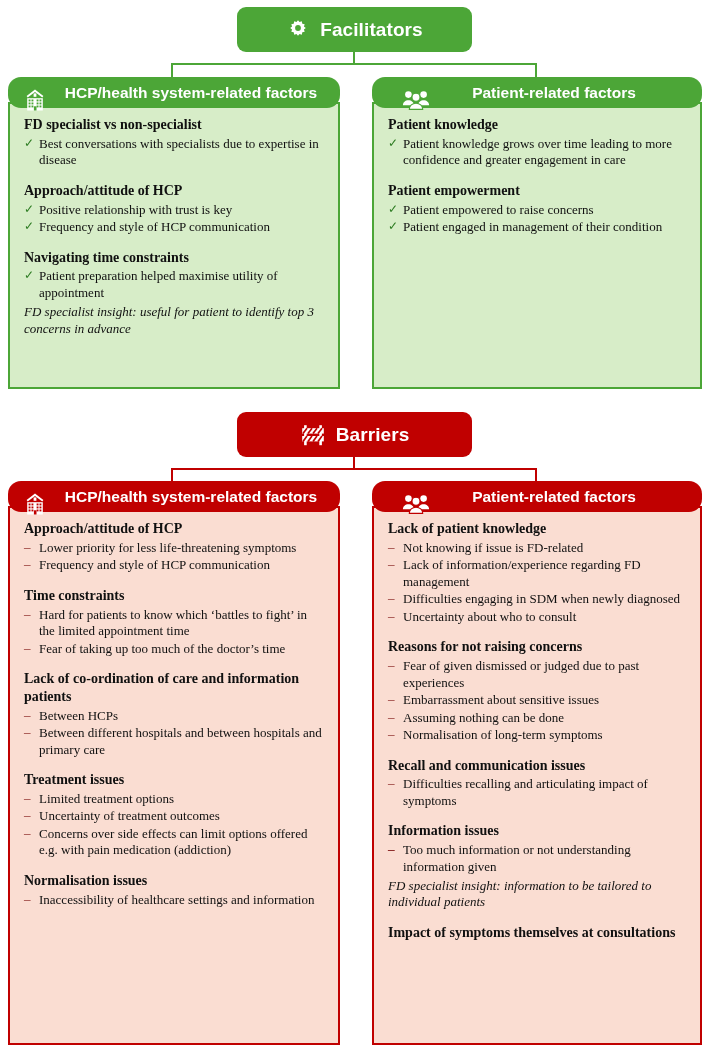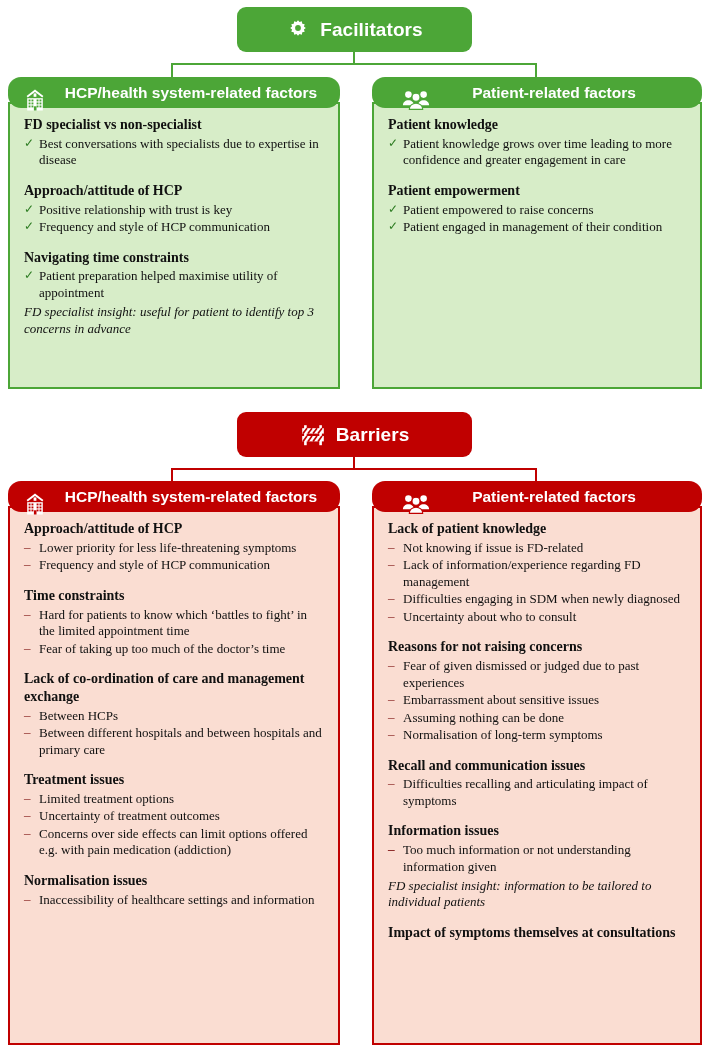--- a/index.html
+++ b/index.html
@@ -263,21 +263,21 @@
           </ul>
         </div>
         <div class="grp">
           <div class="grp-title">Time constraints</div>
           <ul>
             <li><span class="mk">–</span><span>Hard for patients to know which ‘battles to fight’ in the limited appointment time</span></li>
             <li><span class="mk">–</span><span>Fear of taking up too much of the doctor’s time</span></li>
           </ul>
         </div>
         <div class="grp">
-          <div class="grp-title">Lack of co-ordination of care and management exchange</div>
+          <div class="grp-title">Lack of co-ordination of care and information patients</div>
           <ul>
             <li><span class="mk">–</span><span>Between HCPs</span></li>
             <li><span class="mk">–</span><span>Between different hospitals and between hospitals and primary care</span></li>
           </ul>
         </div>
         <div class="grp">
           <div class="grp-title">Treatment issues</div>
           <ul>
             <li><span class="mk">–</span><span>Limited treatment options</span></li>
             <li><span class="mk">–</span><span>Uncertainty of treatment outcomes</span></li>

